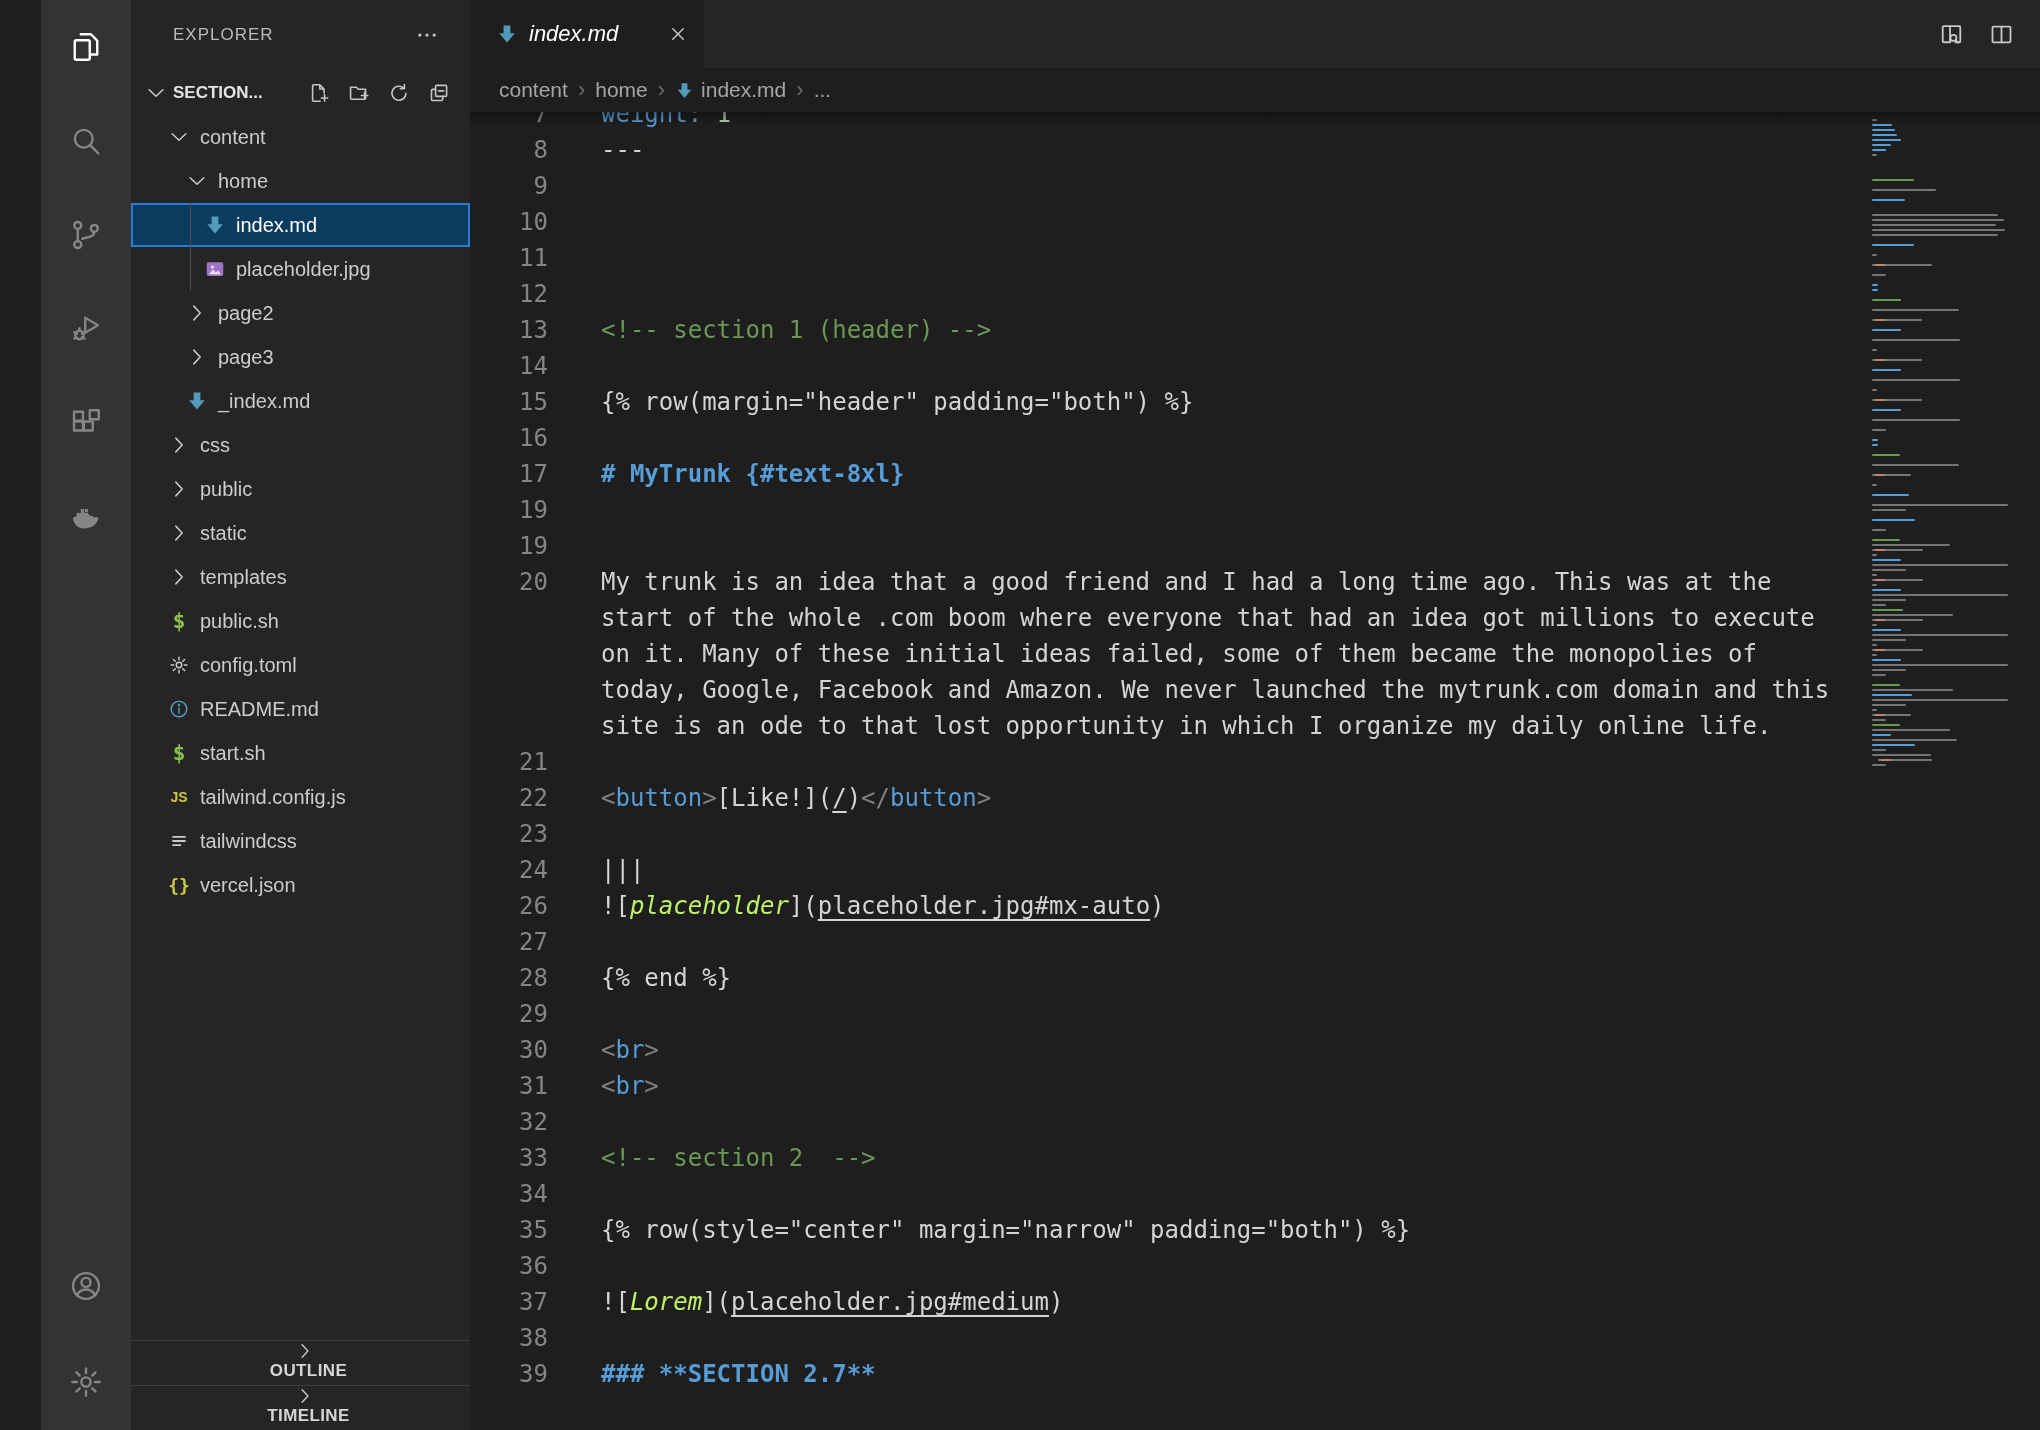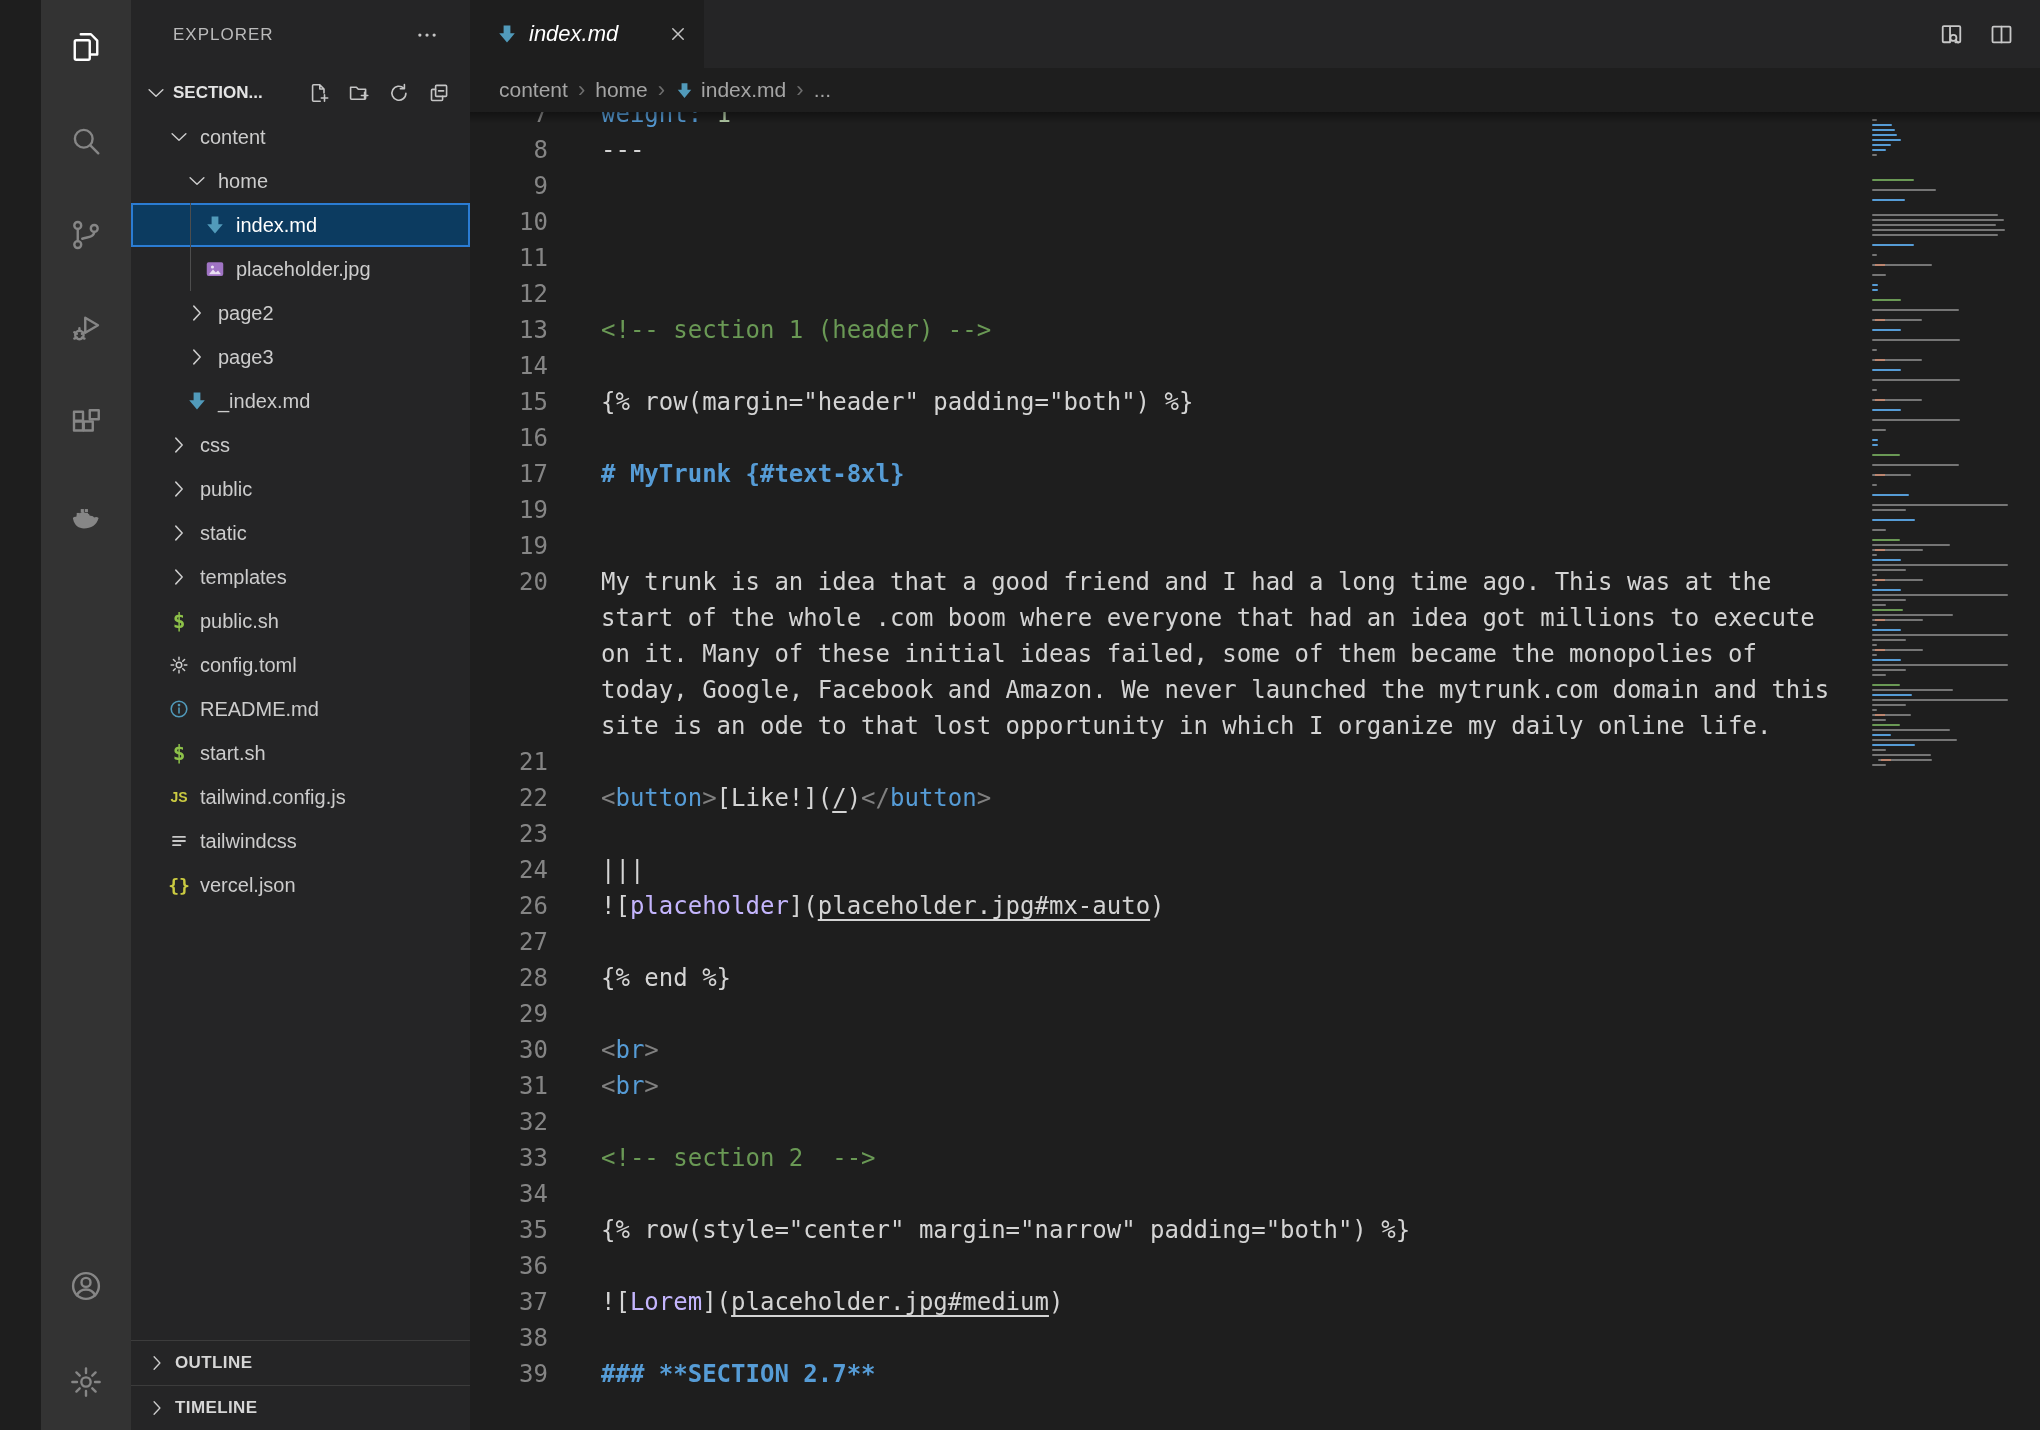--- a/index.html
+++ b/index.html
@@ -38,21 +38,21 @@
   .tree-row .slot svg{width:22px;height:22px;}
   .tree-row .slot.chev{color:#cccccc;}
   .tree-label{font-size:20px;color:#cccccc;white-space:nowrap;}
   .tree-row.selected .tree-label{color:#ffffff;}
   .guide{position:absolute;left:57px;top:-2px;bottom:-2px;width:1px;background:#4d4d4d;}
   .ic-shell{color:#8dc149;font-weight:bold;font-size:21px;font-family:"DejaVu Sans Mono",monospace;}
   .ic-js{color:#cbcb41;font-weight:bold;font-size:14px;letter-spacing:0;}
   .ic-braces{color:#cbcb41;font-weight:bold;font-size:18px;font-family:"DejaVu Sans Mono",monospace;}
 
   .sb-panel{position:absolute;left:0;right:0;height:45px;border-top:1px solid #3c3c3c;
-            display:flex;align-items:center;padding-left:16px;box-sizing:border-box;cursor:pointer;}
+            display:flex;align-items:center;padding-left:16px;box-sizing:border-box;cursor:pointer;flex-direction:column;}
   .sb-panel .chev{width:20px;height:20px;color:#cccccc;margin-right:8px;display:flex;align-items:center;}
   .sb-panel .chev svg{width:20px;height:20px;}
   .sb-panel-label{font-weight:bold;font-size:17px;color:#d6d6d6;letter-spacing:.4px;}
 
   
   .editor-region{flex:1;position:relative;background:#1e1e1e;display:flex;flex-direction:column;}
   .tab-bar{height:68px;background:#252526;display:flex;align-items:stretch;flex:none;position:relative;}
   .tab{width:234px;background:#1e1e1e;display:flex;align-items:center;padding:0 14px 0 26px;box-sizing:border-box;cursor:pointer;}
   .tab-icon{width:22px;height:22px;margin-right:11px;flex:none;}
   .tab-icon svg{width:22px;height:22px;display:block;}
@@ -76,21 +76,21 @@
         font-size:24px;}
   .crow{display:flex;height:36px;line-height:36px;white-space:pre;}
   .crow.partial{height:20px;overflow:hidden;}
   .crow.partial > *{margin-top:-16px;}
   .gut{width:131px;padding-right:53px;box-sizing:border-box;text-align:right;color:#858585;flex:none;}
   .ctext{white-space:pre;}
   .tk-fg{color:#d4d4d4;}
   .tk-comment{color:#6a9955;}
   .tk-blue{color:#569cd6;}
   .tk-blueb{color:#569cd6;font-weight:bold;}
-  .tk-orange{color:#c4b5fd;}
+  .tk-orange{color:#bef264;font-style:italic;}
   .tk-link{color:#d4d4d4;text-decoration:underline;text-underline-offset:5px;}
   .tk-punct{color:#808080;}
   .tk-num{color:#b5cea8;}
 
   .minimap{position:absolute;top:1px;right:37px;width:176px;height:695px;cursor:pointer;}
   .mm-bar{position:absolute;height:2.4px;border-radius:1px;}
   .vscroll{position:absolute;top:1px;right:0;width:25px;height:710px;
            border:1px solid rgba(150,150,150,0.35);box-sizing:border-box;cursor:grab;}
 </style>
 </head>

